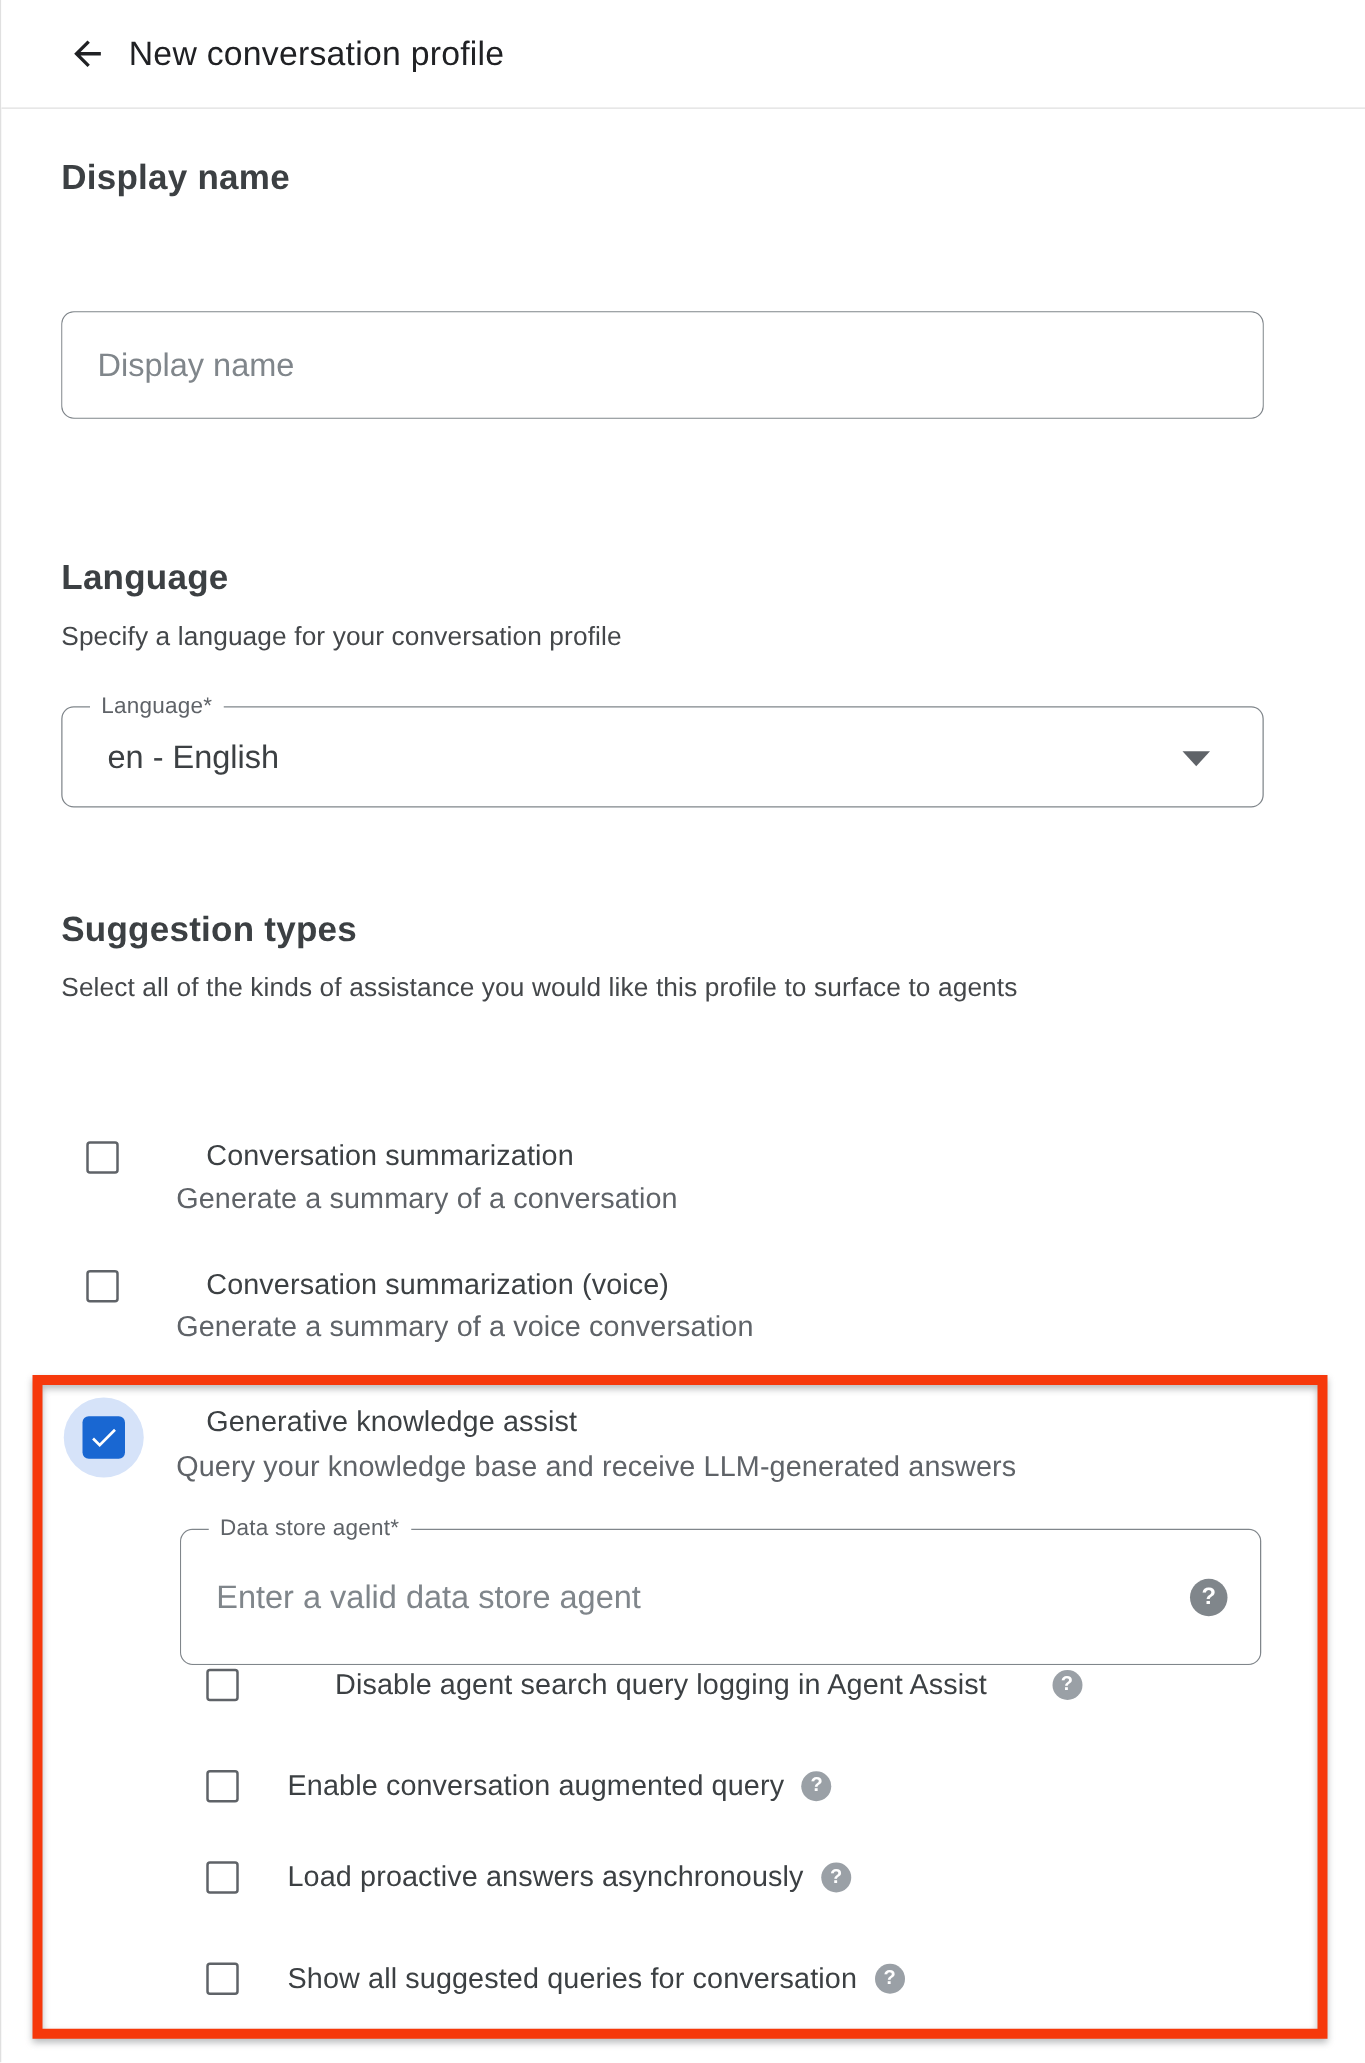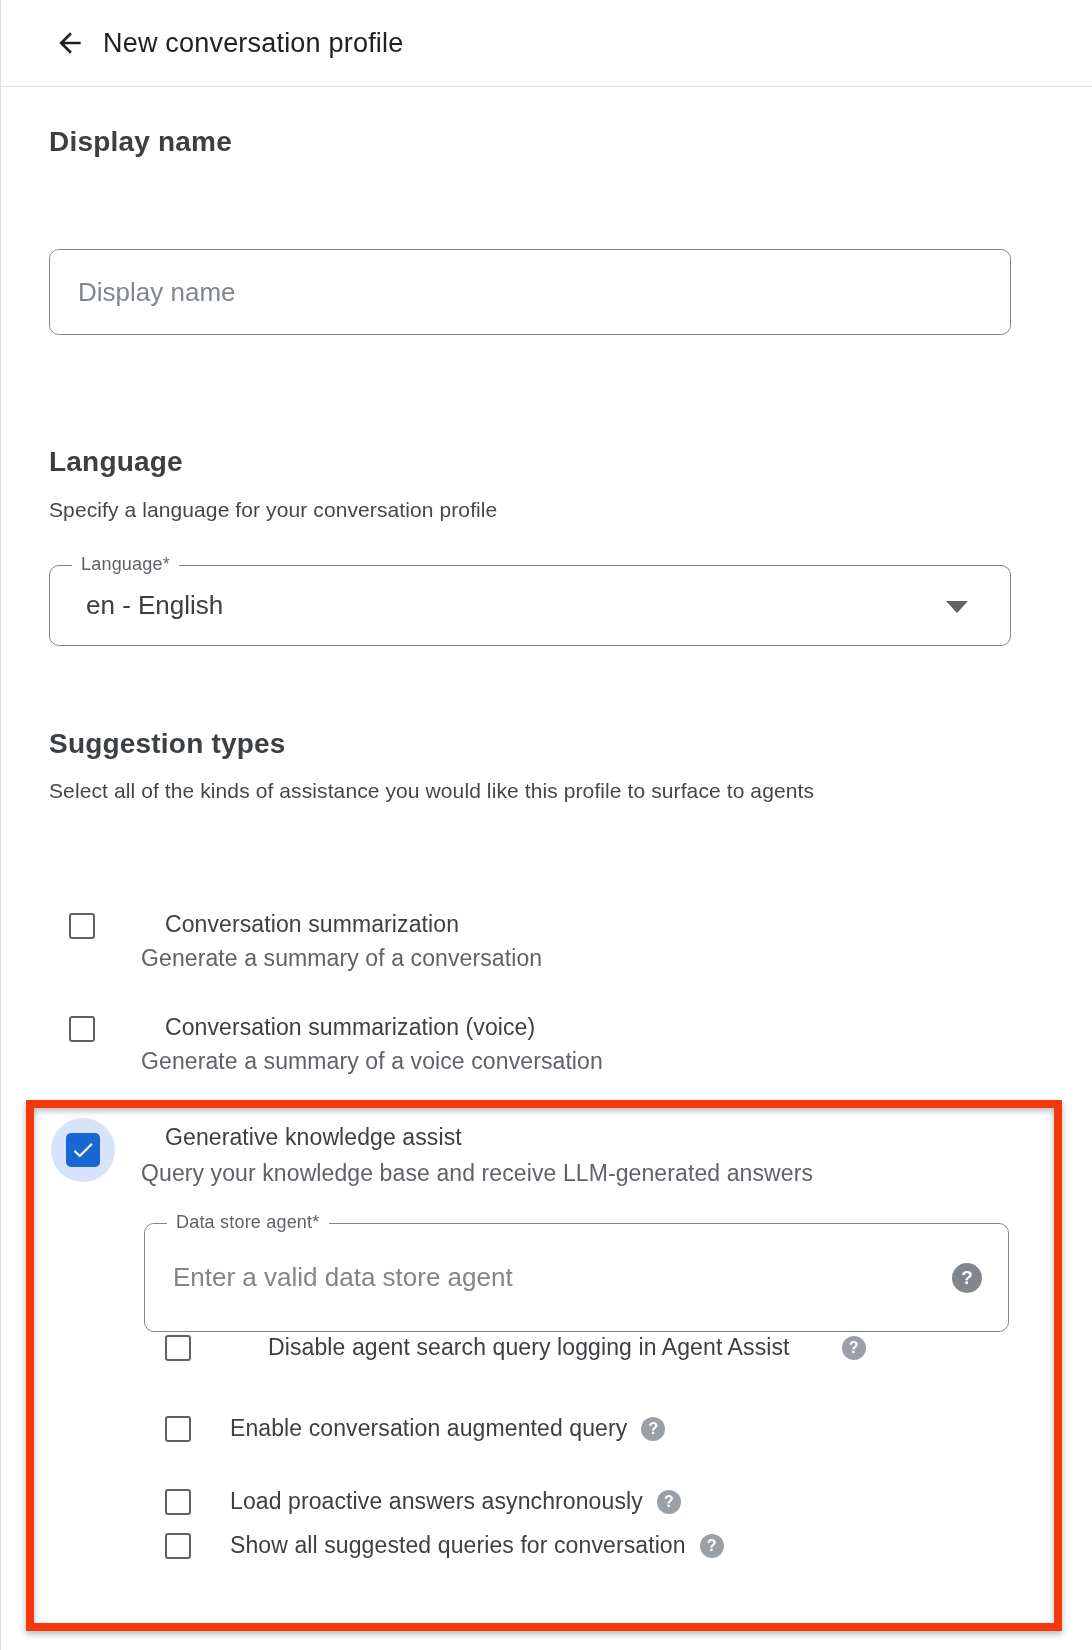--- a/index.html
+++ b/index.html
@@ -123,21 +123,21 @@
     <span class="sub-label">Disable agent search query logging in Agent Assist</span>
     <span class="help">?</span>
   </div>
 
   <div class="sub-row" style="top:1415px;">
     <span class="sub-cb"></span>
     <span class="sub-label">Enable conversation augmented query</span>
     <span class="help">?</span>
   </div>
 
-  <div class="sub-row" style="top:1532px;">
+  <div class="sub-row" style="top:1569px;">
     <span class="sub-cb"></span>
     <span class="sub-label">Show all suggested queries for conversation</span>
     <span class="help">?</span>
   </div>
 
   <div class="sub-row" style="top:1488px;justify-content:center;">
     <span class="sub-cb"></span>
     <span class="sub-label">Load proactive answers asynchronously</span>
     <span class="help">?</span>
   </div>

